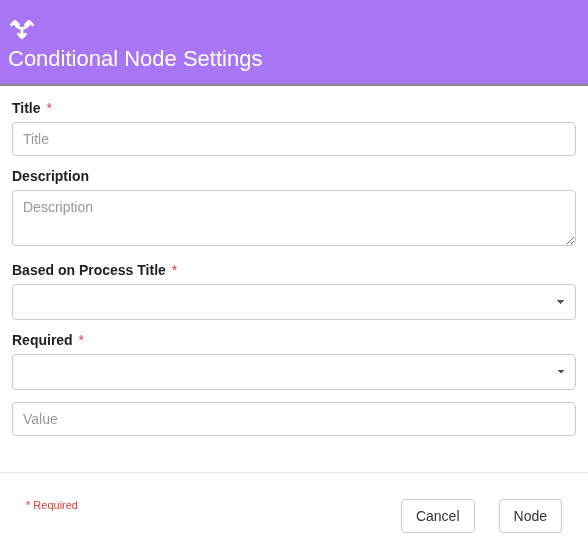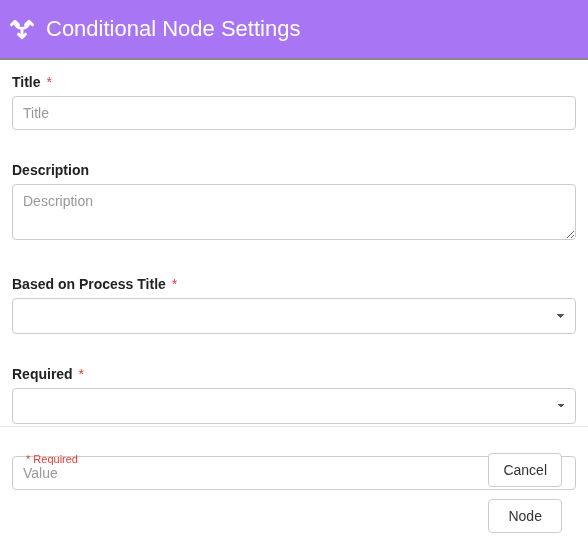--- a/index.html
+++ b/index.html
@@ -1,29 +1,29 @@
 <!DOCTYPE html>
 <html><head>
 <meta charset="utf-8">
 <style>
   * { box-sizing: border-box; margin: 0; padding: 0; }
   html, body { width: 588px; height: 559px; font-family: Arial, Helvetica, sans-serif; background: #fff; }
   .header {
     background: #a875f5;
     color: #fff;
     display: flex;
-    align-items: center;
     padding: 12px 8px;
     font-size: 22px;
     font-weight: 400;
     border-bottom: 2px solid #8a8a8a;
+    flex-direction: column;
   }
   .header svg { width: 28px; height: 28px; margin-right: 10px; fill: #fff; }
   .form-body { padding: 14px 12px 0 12px; }
-  .field { margin-bottom: 32px; }
+  .field { margin-bottom: 12px; }
   .field-label {
     font-size: 14px;
     font-weight: bold;
     color: #222;
     display: block;
     margin-bottom: 6px;
   }
   .req-star { color: #e53935; font-weight: normal; margin-left: 2px; }
   .text-input, .textarea, .select {
     width: 100%;
@@ -50,21 +50,21 @@
     position: absolute;
     bottom: 0;
     left: 0;
     right: 0;
     border-top: 1px solid #e5e5e5;
     padding: 26px;
     display: flex;
     justify-content: space-between;
   }
   .req-note { color: #e53935; font-size: 11px; }
-  .btn-row { display: flex; gap: 12px; flex-direction: column; }
+  .btn-row { display: flex; gap: 24px; }
   .btn {
     border: 1px solid #ccc;
     background: #fff;
     border-radius: 4px;
     padding: 8px 14px;
     font-size: 14px;
     color: #333;
     cursor: pointer;
     font-family: inherit;
   }

